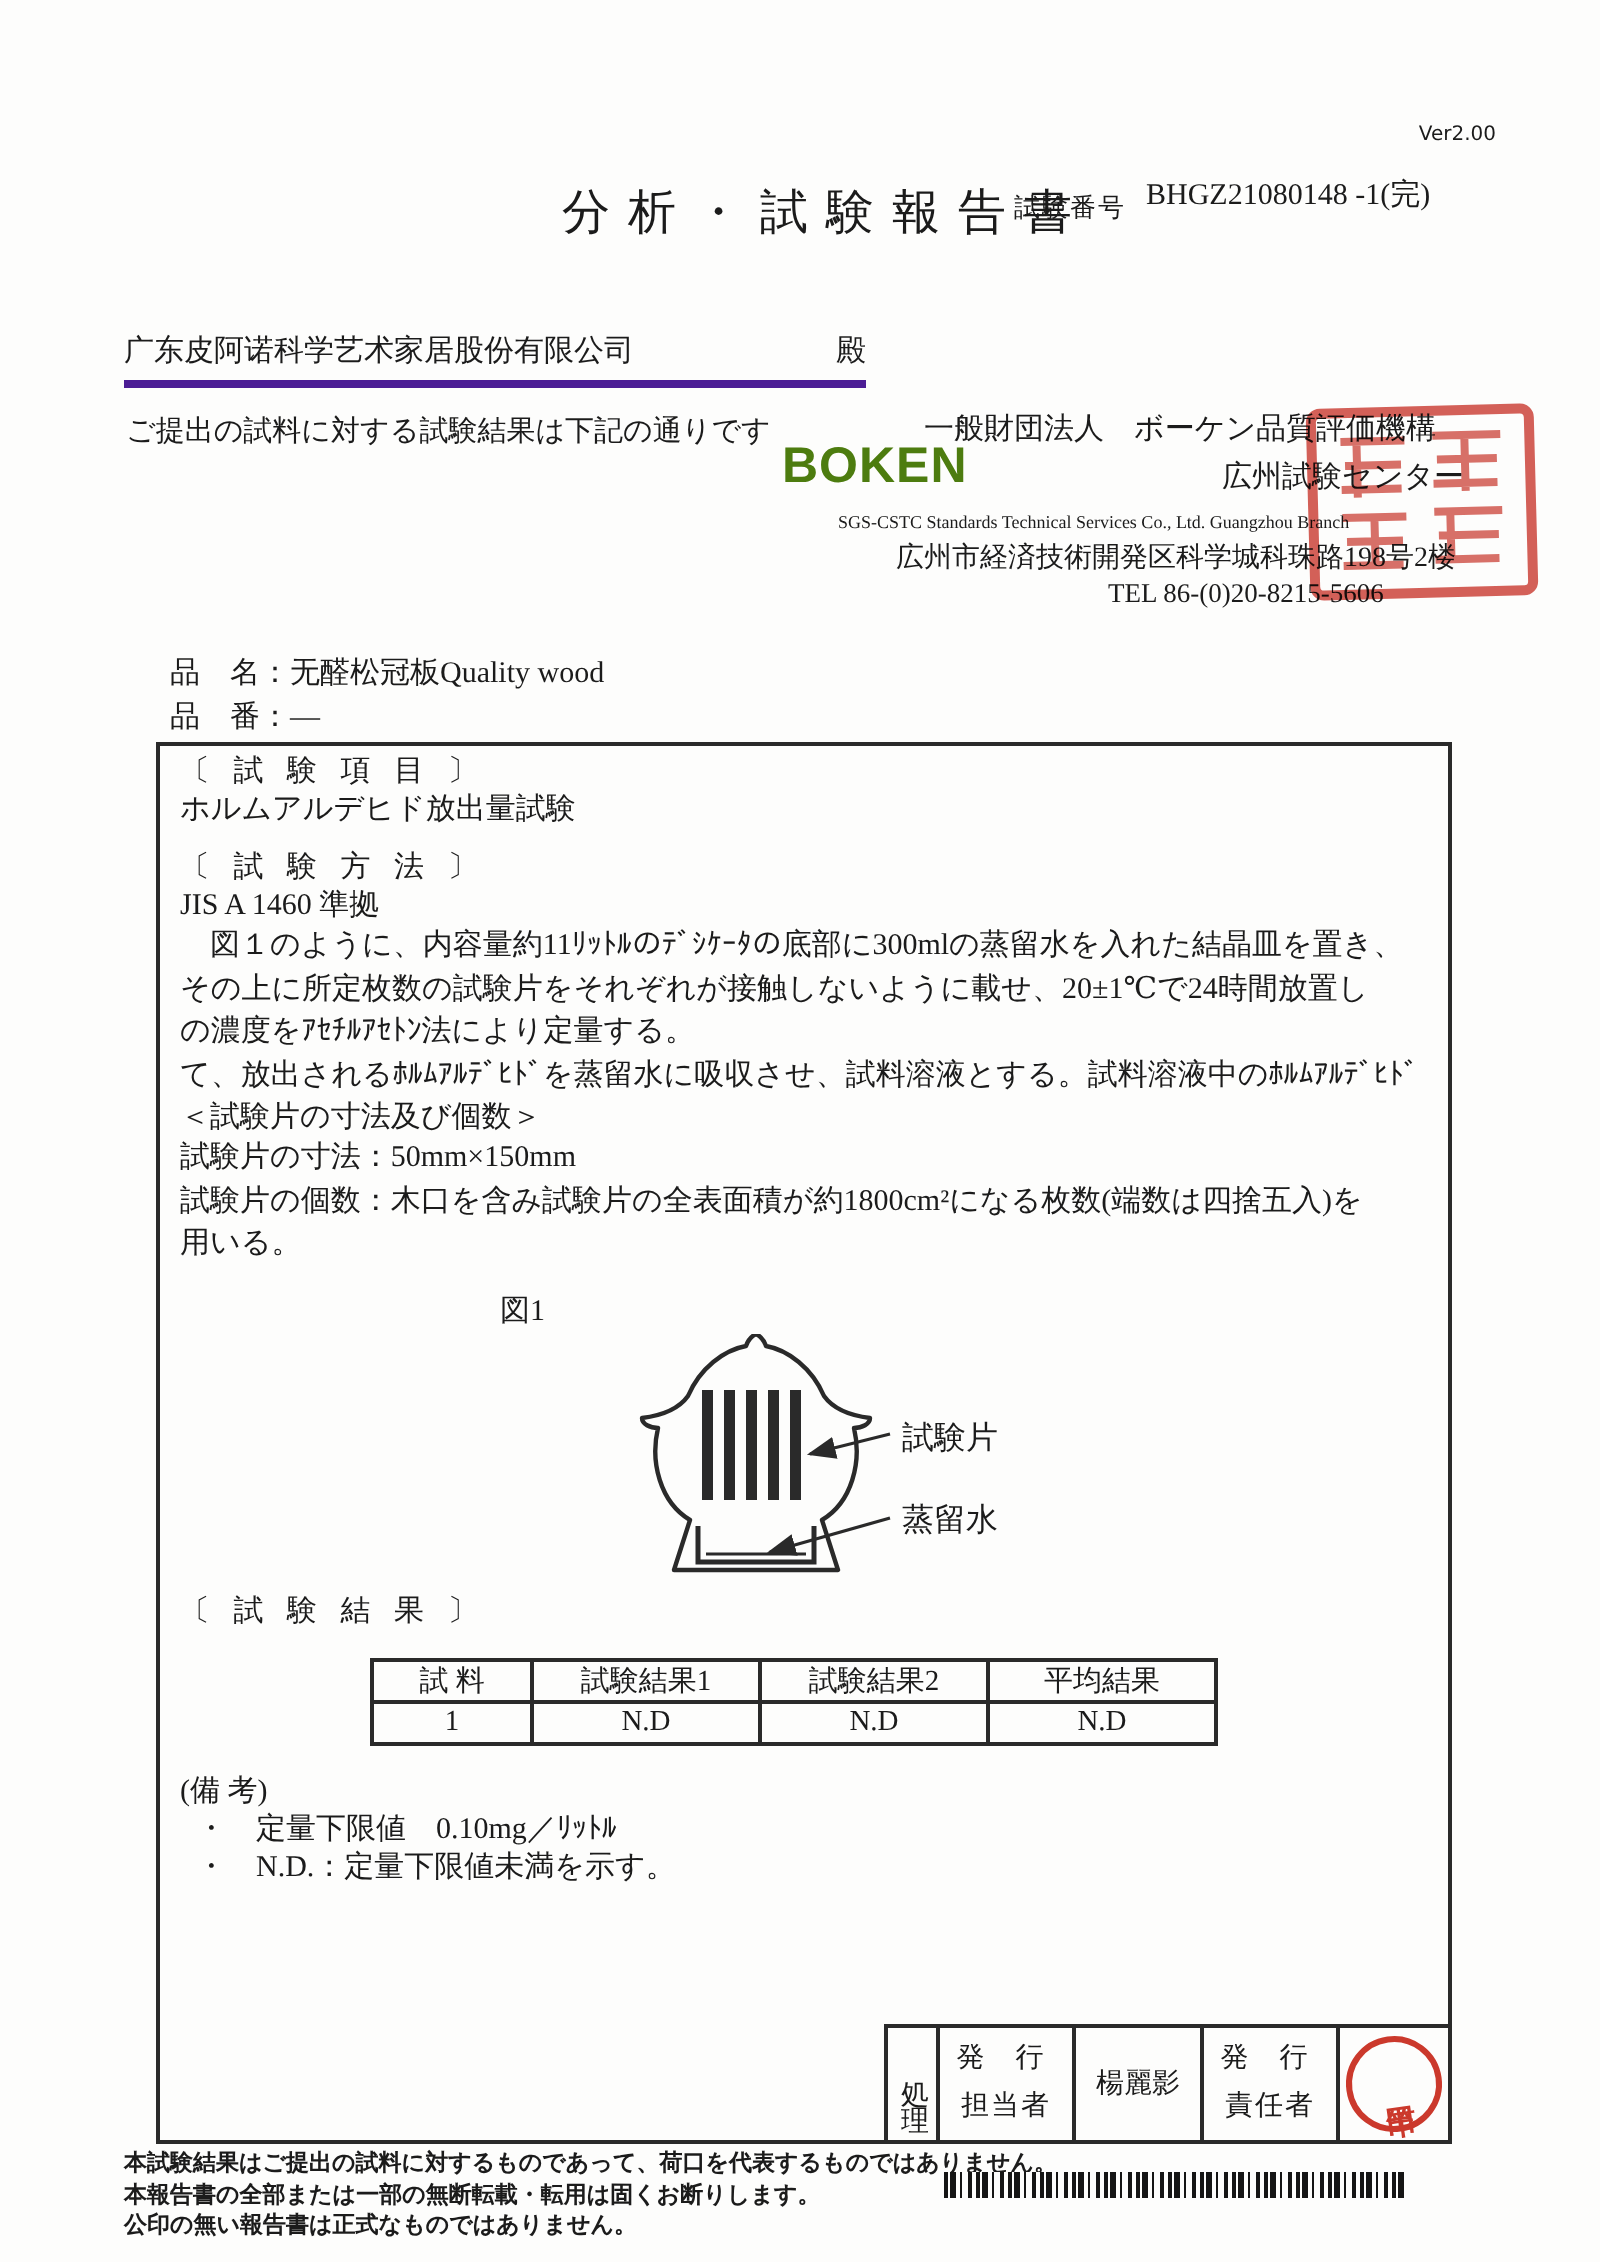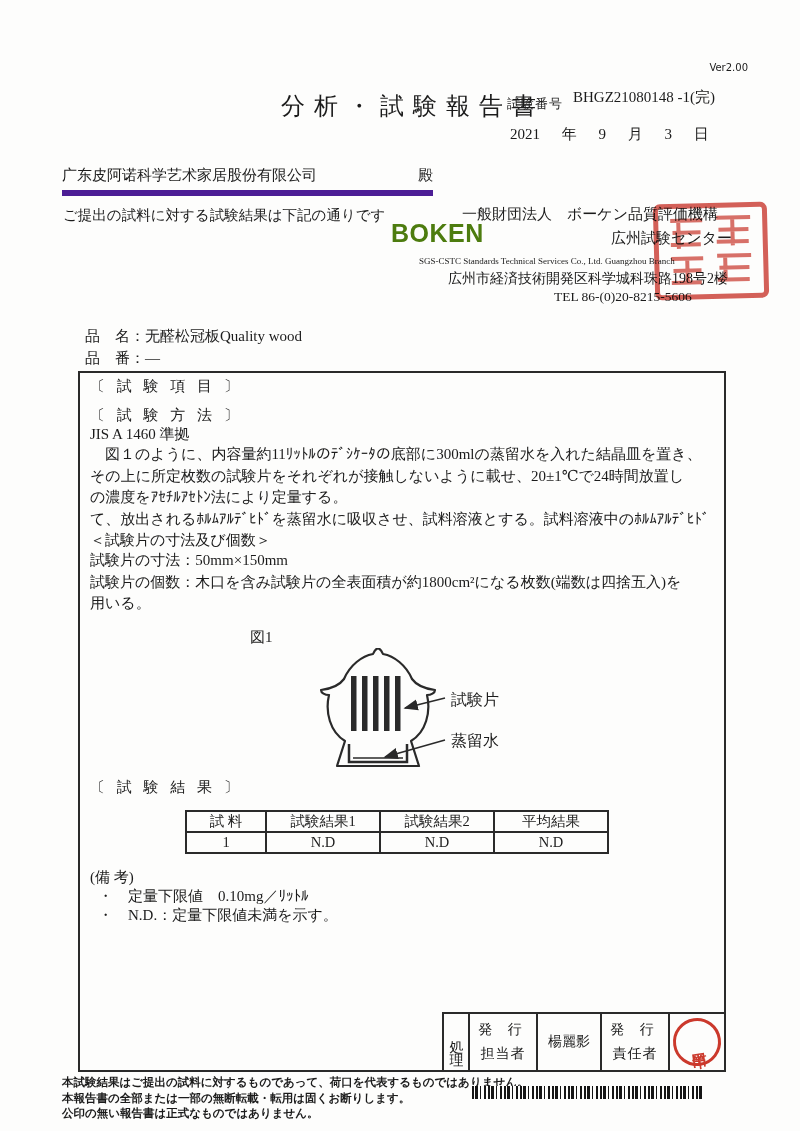--- a/index.html
+++ b/index.html
@@ -9,21 +9,21 @@
   }
   .abs{position:absolute;}
   
   #ver{right:52px;top:62px;font-size:10px;font-family:"DejaVu Sans",sans-serif;}
   #title{left:281px;top:90px;font-size:24px;letter-spacing:9px;white-space:nowrap;}
   #report-no-label{left:507px;top:95px;font-size:13px;letter-spacing:1px;}
   #report-no{left:573px;top:88px;font-size:15px;white-space:nowrap;}
   #date-line{left:510px;top:125px;font-size:15px;word-spacing:18px;white-space:nowrap;}
   
   #recipient{left:62px;top:166px;width:371px;display:flex;justify-content:space-between;
-    border-bottom:6px solid #4c1d95;padding-bottom:5px;font-size:15px;
+    border-bottom:4px solid #4c1d95;padding-bottom:5px;font-size:15px;
     font-family:"Liberation Sans","DejaVu Sans",sans-serif;}
   #intro{left:63px;top:206px;font-size:14.5px;}
   
   #issuer-org1{left:462px;top:205px;font-size:15px;white-space:nowrap;}
   #issuer-org2{left:611px;top:229px;font-size:15px;white-space:nowrap;}
   #boken-logo{left:391px;top:219px;font-size:25px;font-weight:bold;color:#4d7c0f;
     font-family:"Liberation Sans","DejaVu Sans",sans-serif;letter-spacing:0.5px;}
   #sgs-line{left:419px;top:256px;font-size:9px;white-space:nowrap;font-family:"Liberation Serif",serif;}
   #issuer-address{left:448px;top:270px;font-size:14px;white-space:nowrap;}
   #issuer-tel{left:554px;top:289px;font-size:13.5px;white-space:nowrap;}
@@ -77,21 +77,20 @@
 </head>
 <body>
 
 <div id="page">
 
   <div id="ver" class="abs">Ver2.00</div>
 
   <div id="title" class="abs">分析・試験報告書</div>
   <div id="report-no-label" class="abs">試験番号</div>
   <div id="report-no" class="abs">BHGZ21080148 -1(完)</div>
-  <div id="date-line" class="abs">2021 年 9 月 3 日</div>
 
   <div id="recipient" class="abs">
     <span>广东皮阿诺科学艺术家居股份有限公司</span>
     <span>殿</span>
   </div>
 
   <div id="intro" class="abs">ご提出の試料に対する試験結果は下記の通りです</div>
 
   <div id="issuer-org1" class="abs">一般財団法人　ボーケン品質評価機構</div>
   <div id="issuer-org2" class="abs">広州試験センター</div>
@@ -113,20 +112,21 @@
 
   <div id="product-name" class="abs">
     <span>品　名：</span><span>无醛松冠板Quality wood</span>
   </div>
   <div id="product-code" class="abs">
     <span>品　番：</span><span>—</span>
   </div>
 
   <div id="main-box" class="abs">
     <div class="h">〔 試 験 項 目 〕</div>
+    <div class="line">ホルムアルデヒド放出量試験</div>
     <div class="h" id="method-heading">〔 試 験 方 法 〕</div>
     <div class="line">JIS A 1460 準拠</div>
 
     <div class="para">　図１のように、内容量約11ﾘｯﾄﾙのﾃﾞｼｹｰﾀの底部に300mlの蒸留水を入れた結晶皿を置き、</div>
     <div class="para">その上に所定枚数の試験片をそれぞれが接触しないように載せ、20±1℃で24時間放置し</div>
     <div class="para">の濃度をｱｾﾁﾙｱｾﾄﾝ法により定量する。</div>
     <div class="para">て、放出されるﾎﾙﾑｱﾙﾃﾞﾋﾄﾞを蒸留水に吸収させ、試料溶液とする。試料溶液中のﾎﾙﾑｱﾙﾃﾞﾋﾄﾞ</div>
 
     <div class="line" id="specimen-heading">＜試験片の寸法及び個数＞</div>
     <div class="para">試験片の寸法：50mm×150mm</div>

